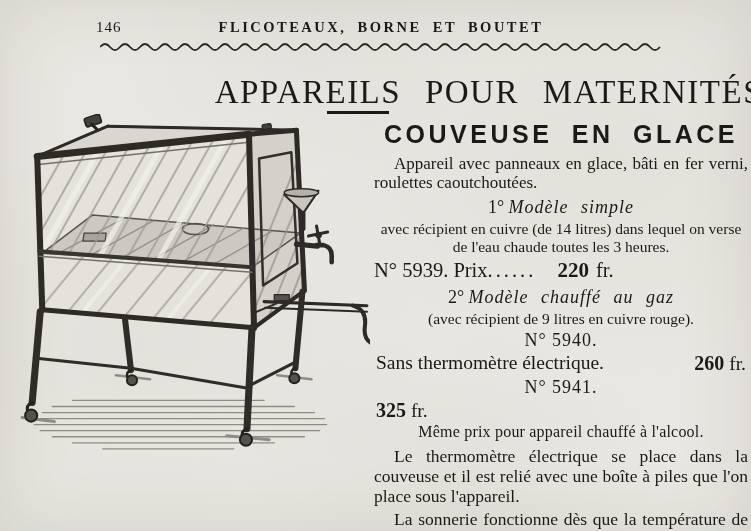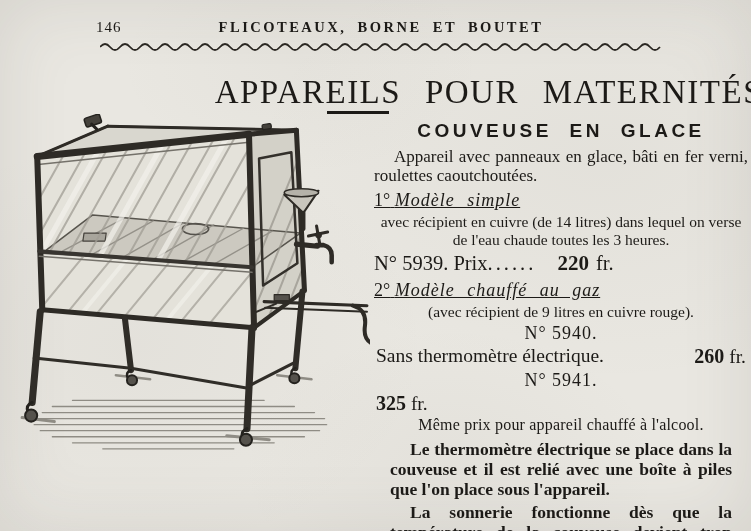--- a/index.html
+++ b/index.html
@@ -16,35 +16,35 @@
   .running-head{position:absolute;left:100px;top:19px;width:562px;text-align:center;
     font-size:14.5px;font-weight:700;letter-spacing:2.5px;word-spacing:5px;}
   .wavy{position:absolute;left:100px;top:41px;}
   .main-title{position:absolute;left:0;top:62px;width:751px;margin:12px;text-align:right;
     font-size:33px;font-weight:400;letter-spacing:1.5px;word-spacing:14px;}
   .title-rule{position:absolute;left:327px;top:111px;width:62px;height:3px;background:#1c1a17;}
   .figure-wrap{position:absolute;left:12px;top:114px;width:358px;}
   .figure-caption{position:absolute;left:12px;top:456px;width:358px;text-align:center;
     font-size:16px;letter-spacing:0.6px;}
   .col{position:absolute;left:374px;top:120px;width:374px;}
-  .col h2{margin:0 0 5px;font-family:"Liberation Sans",sans-serif;font-size:19px;
+  .col h2{margin:0 0 5px;font-family:"Liberation Sans",sans-serif;font-size:25px;
     font-weight:700;letter-spacing:3.5px;word-spacing:9px;text-align:center;}
   .intro{margin:0 0 4px;font-size:17px;line-height:1.14;text-align:justify;text-indent:20px;}
-  .model-title{margin:4px 0 2px;font-size:18px;text-decoration:underline;}
+  .model-title{margin:4px 0 2px;text-align:center;font-size:18px;}
   .model-title .it{font-style:italic;letter-spacing:1px;word-spacing:7px;}
   .small-desc{margin:1px 0 2px;font-size:15.5px;line-height:1.16;text-align:center;}
   .price-line{margin:2px 0 1px;text-align:left;font-size:20.5px;}
   .price-line .dots{letter-spacing:3px;}
   .price-line .price{font-weight:700;font-size:21px;margin:0 7px 0 16px;}
   .ref-line{margin:2px 0 1px;text-align:center;font-size:18px;letter-spacing:1px;}
   .price-row{display:flex;justify-content:space-between;align-items:flex-start;
     font-size:19.5px;margin:1px 0;padding:0 2px;}
   .price-row .num{font-weight:700;font-size:20px;}
   .note{margin:1px 0 5px;font-size:16px;text-align:center;letter-spacing:0.2px;}
-  .body-par{margin:3px 16px 0;font-size:17.5px;line-height:1.15;text-align:justify;text-indent:20px;font-weight:bold;}
+  .body-par{margin:3px 0 0;font-size:17.5px;line-height:1.15;text-align:justify;text-indent:20px;}
 </style>
 </head>
 <body>
 
 <div class="page">
 
   <span class="pagenum">146</span>
   <div class="running-head">FLICOTEAUX, BORNE ET BOUTET</div>
 
   <svg class="wavy" width="562" height="10" viewBox="0 0 562 10">

